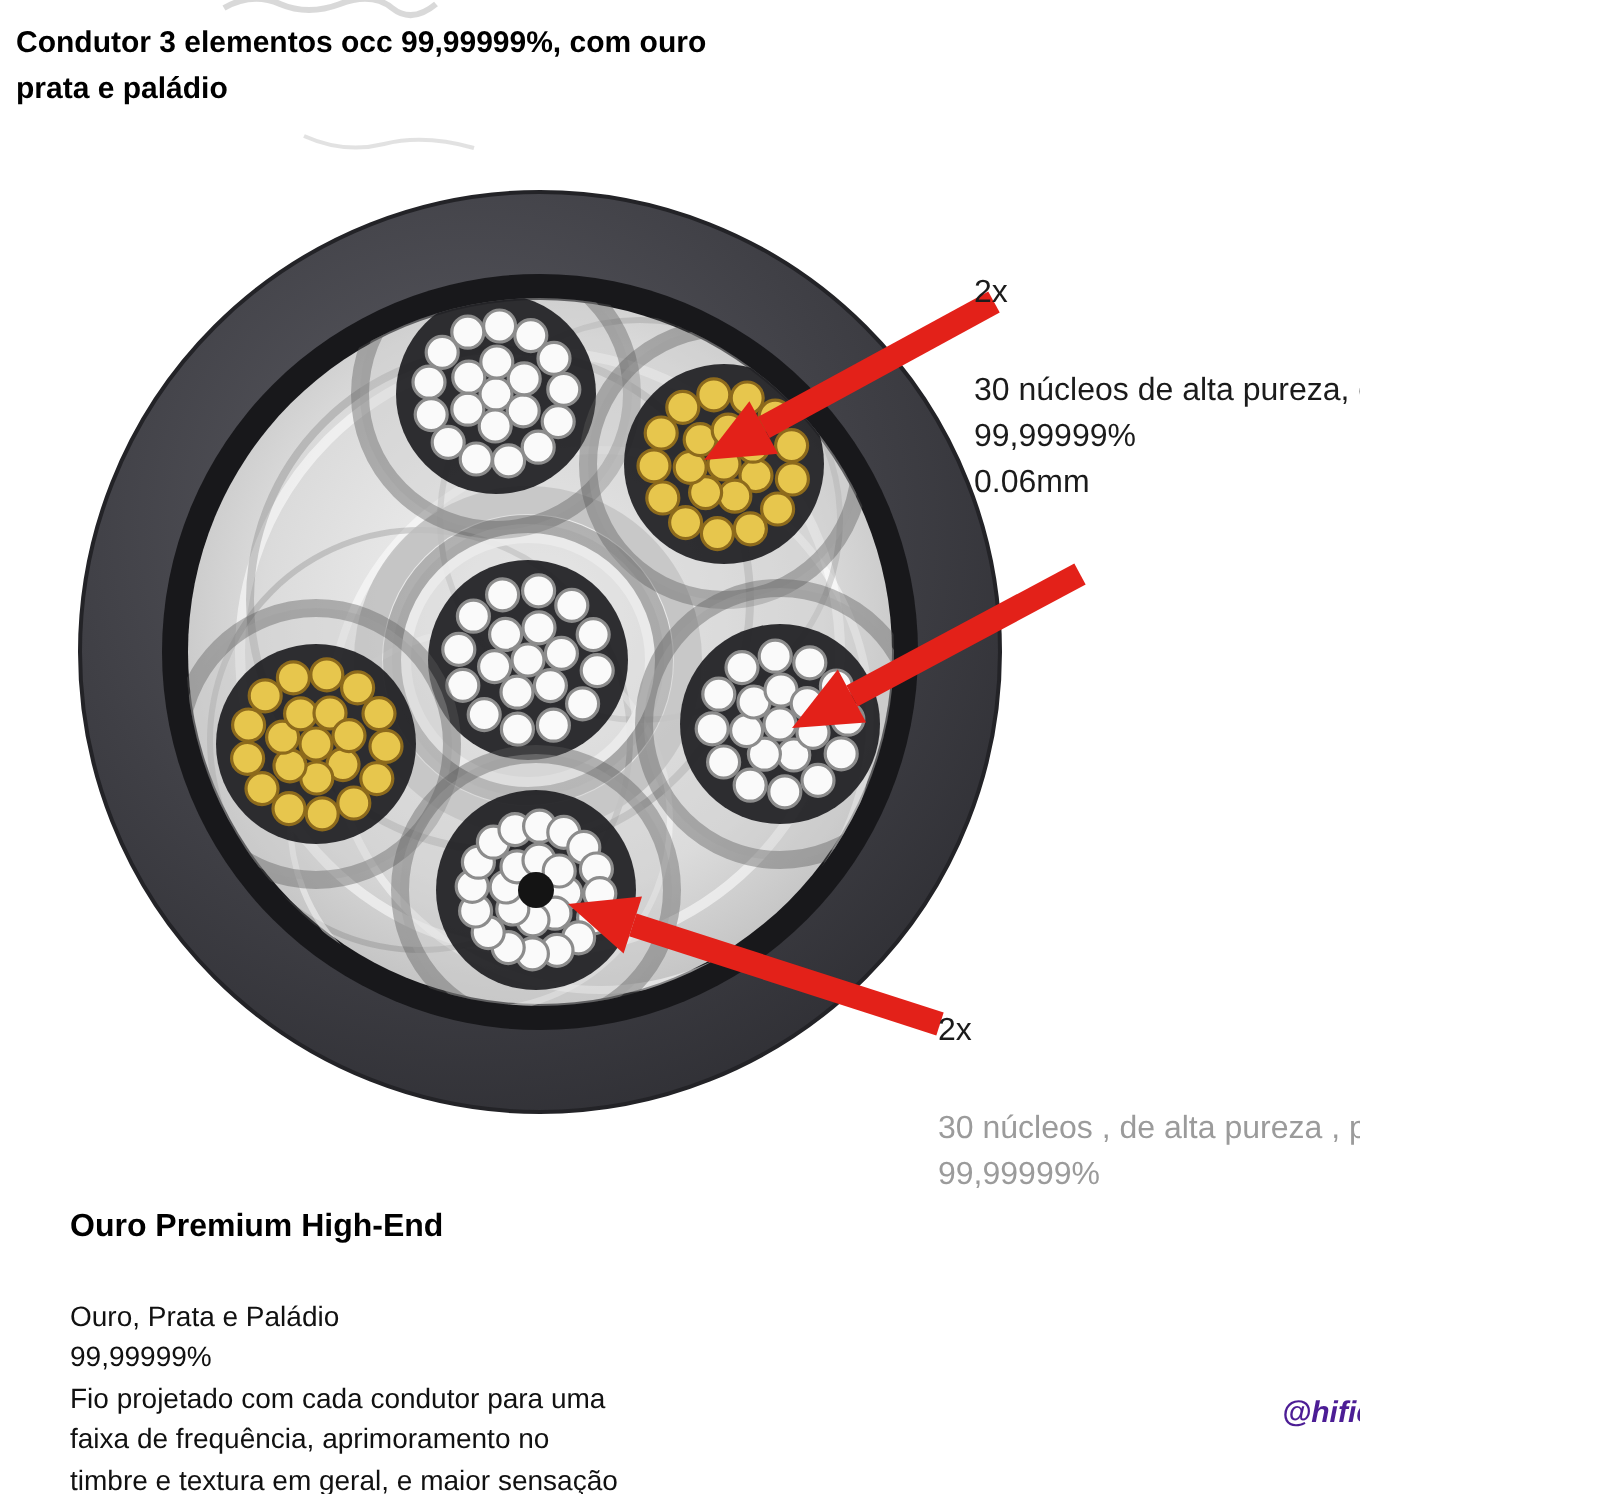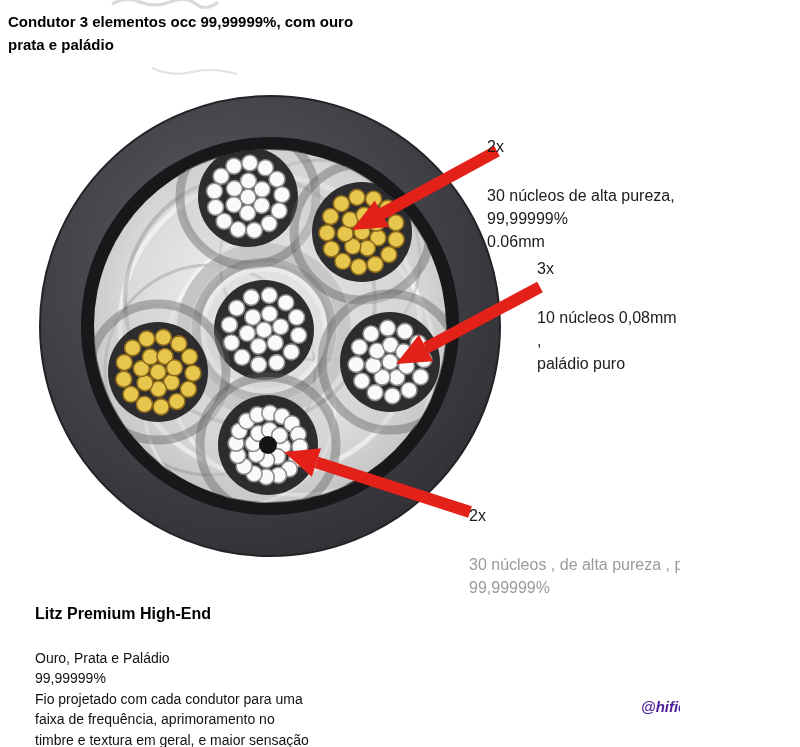--- a/index.html
+++ b/index.html
@@ -230,33 +230,28 @@
         <path d="M152,68 q20,9 40,4 t45,2" fill="none" stroke="#d6d6d6" stroke-width="2" opacity="0.7"></path>
       </g>
   </svg>
 
   <div class="abs ann ann1">
     <div class="mult">2x</div>
     <div class="atext">30 núcleos de alta pureza, ouro 99,99999%
 0.06mm</div>
   </div>
 
-  <div class="abs ann ann2">
-    <div class="mult">3x</div>
-    <div class="atext">10 núcleos 0,08mm de alta pureza ,
-paládio puro</div>
-  </div>
 
   <div class="abs ann ann3">
     <div class="mult">2x</div>
     <div class="atext" style="color: rgb(155, 155, 155);">30 núcleos , de alta pureza , prata 99,99999%</div>
   </div>
 
   <div class="abs footer">
-    <div class="fh">Litz Premium High-End</div>
+    <div class="fh">Ouro Premium High-End</div>
     <div class="fb">Ouro, Prata e Paládio
 99,99999%
 Fio projetado com cada condutor para uma
 faixa de frequência, aprimoramento no
 timbre e textura em geral, e  maior sensação
 de recorte no palco com mais arejamento !</div>
   </div>
 
   <div class="abs handle" style="color: #4c1d95;">@hificabosbr</div>
 

